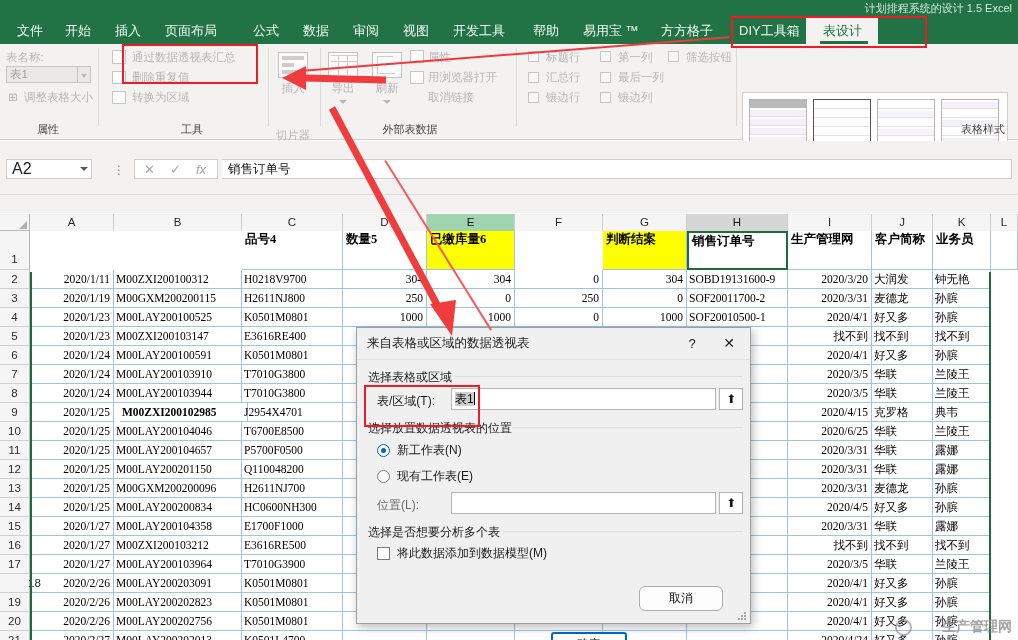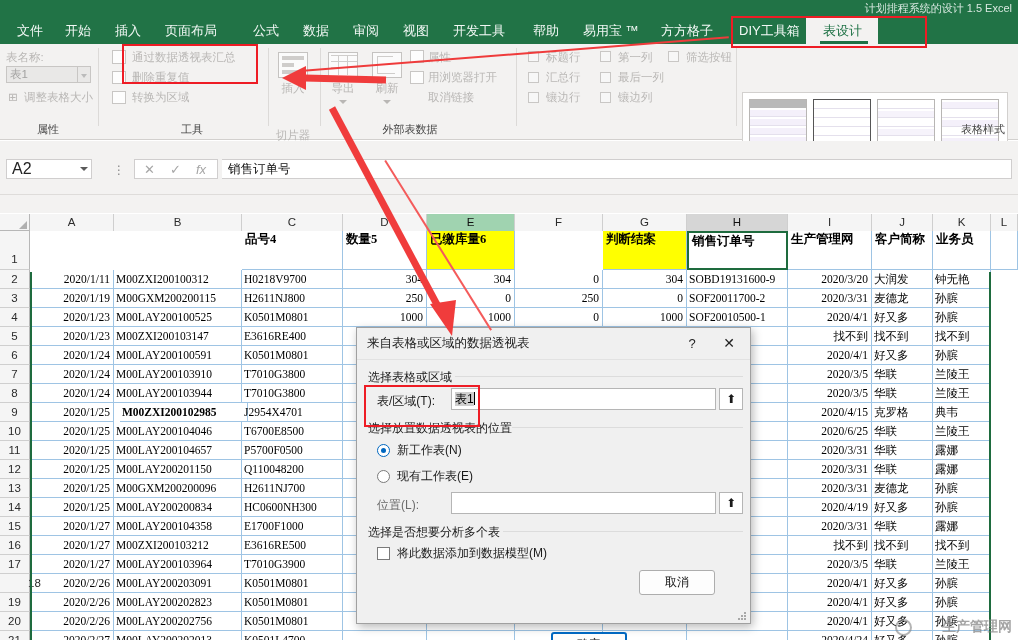--- a/index.html
+++ b/index.html
@@ -641,21 +641,21 @@
       <div class="cell txt" style="left: 991px; width: 27px; top: 265px; border-right: none; border-bottom: none;"></div>
       <div class="rowhdr" style="top: 284px;">14</div>
       <div class="cell num" style="left: 30px; width: 84px; top: 284px;">2020/1/25</div>
       <div class="cell txt" style="left: 114px; width: 128px; top: 284px;">M00LAY200200834</div>
       <div class="cell txt" style="left: 242px; width: 101px; top: 284px;">HC0600NH300</div>
       <div class="cell txt" style="left: 343px; width: 84px; top: 284px;"></div>
       <div class="cell txt" style="left: 427px; width: 88px; top: 284px;"></div>
       <div class="cell txt" style="left: 515px; width: 88px; top: 284px;"></div>
       <div class="cell txt" style="left: 603px; width: 84px; top: 284px;"></div>
       <div class="cell txt" style="left: 687px; width: 101px; top: 284px;"></div>
-      <div class="cell num" style="left: 788px; width: 84px; top: 284px;">2020/4/19</div>
+      <div class="cell num" style="left: 788px; width: 84px; top: 284px;">2020/4/5</div>
       <div class="cell txt" style="left: 872px; width: 61px; top: 284px;">好又多</div>
       <div class="cell txt" style="left: 933px; width: 58px; top: 284px;">孙膑</div>
       <div class="cell txt" style="left: 991px; width: 27px; top: 284px; border-right: none; border-bottom: none;"></div>
       <div class="rowhdr" style="top: 303px;">15</div>
       <div class="cell num" style="left: 30px; width: 84px; top: 303px;">2020/1/27</div>
       <div class="cell txt" style="left: 114px; width: 128px; top: 303px;">M00LAY200104358</div>
       <div class="cell txt" style="left: 242px; width: 101px; top: 303px;">E1700F1000</div>
       <div class="cell txt" style="left: 343px; width: 84px; top: 303px;"></div>
       <div class="cell txt" style="left: 427px; width: 88px; top: 303px;"></div>
       <div class="cell txt" style="left: 515px; width: 88px; top: 303px;"></div>
@@ -776,21 +776,21 @@
   <div class="dlg-input" style="left:94px; top:164px; width:265px;"></div>
   <div class="rngbtn" style="left:362px; top:164px;">⬆</div>
 
   <div class="dlg-sec" style="left:11px; top:196px;">选择是否想要分析多个表</div>
   <div class="dlg-sec-line" style="left:146px; top:203px; width:240px;"></div>
 
   <div class="chk" style="left:20px; top:219px;"></div>
   <div class="dlg-lbl" style="left:40px; top:217px;">将此数据添加到数据模型(M)</div>
 
   <div class="dlgbtn primary" style="left:194px; top:258px; width:76px;">确定</div>
-  <div class="dlgbtn" style="left:282px; top:242px; width:76px;">取消</div>
+  <div class="dlgbtn" style="left:282px; top:258px; width:84px;border-radius:6px;">取消</div>
 
   <div class="dlg-grip">
     <i style="left:6px;top:0"></i>
       <i style="left:3px;top:3px"></i>
       <i style="left:6px;top:3px"></i>
     <i style="left:0;top:6px"></i>
       <i style="left:3px;top:6px"></i>
       <i style="left:6px;top:6px"></i>
   </div>
 </div>

